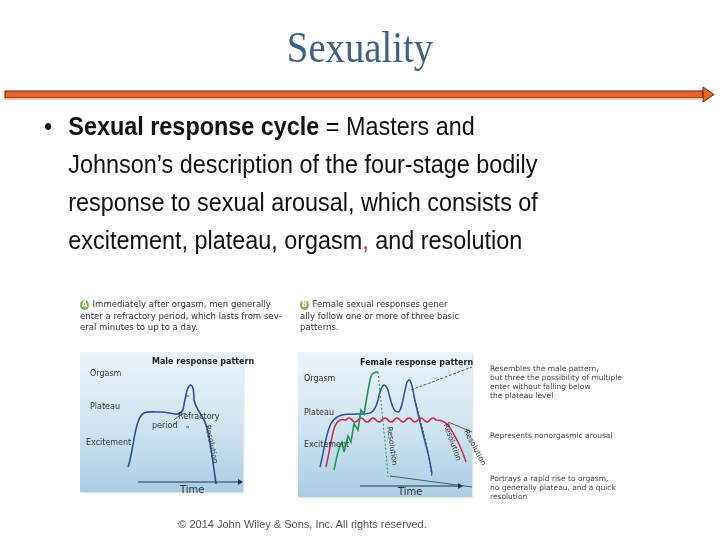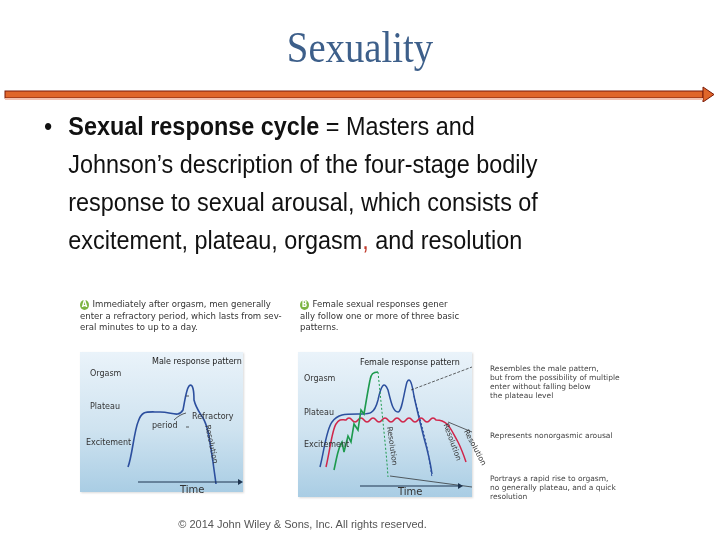--- a/index.html
+++ b/index.html
@@ -34,21 +34,21 @@
       background: #7cb342; color: #fff; font-size: 8px; line-height: 10px; text-align: center;
       font-weight: bold; margin-right: 4px; vertical-align: middle;
     }
     .panel {
       position: absolute;
       background: linear-gradient(to bottom, #eaf3fa 0%, #cfe3f0 55%, #a9cde4 100%);
       box-shadow: 1px 1px 2px rgba(0,0,0,0.15);
     }
     .panel svg { position: absolute; left: 0; top: 0; }
     .ylab { position: absolute; font-size: 8px; color: #333; font-family: "DejaVu Sans", sans-serif; }
-    .ptitle { position: absolute; font-size: 8px; font-weight: normal; color: #222; font-family: "DejaVu Sans", sans-serif; white-space: nowrap; text-align: center; }
+    .ptitle { position: absolute; font-size: 8px; font-weight: bold; color: #222; font-family: "DejaVu Sans", sans-serif; white-space: nowrap; text-align: center; }
     .xlab { position: absolute; font-size: 10px; color: #333; font-family: "DejaVu Sans", sans-serif; }
     .rot { position: absolute; font-size: 7.5px; color: #333; font-family: "DejaVu Sans", sans-serif; white-space: nowrap; transform-origin: left top; }
     .annot {
       position: absolute; font-size: 7.5px; line-height: 9px; color: #444;
       font-family: "DejaVu Sans", sans-serif; width: 135px;
     }
     .footer {
       position: absolute; left: 0; top: 518px; width: 605px; text-align: center;
       font-size: 11px; color: #555; font-family: "Liberation Sans", sans-serif;
     }
@@ -87,21 +87,21 @@
     <path d="M94,68 C98,64 102,62 106,61" fill="none" stroke="#333" stroke-width="0.8"></path>
     <line x1="106" y1="44" x2="109" y2="44" stroke="#333" stroke-width="0.8"></line>
     <line x1="106" y1="75" x2="109" y2="75" stroke="#333" stroke-width="0.8"></line>
     <line x1="58" y1="130" x2="158" y2="130" stroke="#1f3550" stroke-width="1"></line>
     <polygon points="158,127 163,130 158,133" fill="#1f3550"></polygon>
   </svg>
   <div class="ptitle" style="left:72px; top:5px;">Male response pattern</div>
   <div class="ylab" style="left:10px; top:17px;">Orgasm</div>
   <div class="ylab" style="left:10px; top:50px;">Plateau</div>
   <div class="ylab" style="left:6px; top:86px;">Excitement</div>
-  <div class="ylab" style="left:80px; top:60px;padding-left:32px;">Refractory</div>
+  <div class="ylab" style="left:66px; top:60px;padding-left:32px;">Refractory</div>
   <div class="ylab" style="left:72px; top:69px;">period</div>
   <div class="rot" style="left:132px; top:72px; transform:rotate(78deg);">Resolution</div>
   <div class="xlab" style="left:100px; top:132px;">Time</div>
 </div>
 
 <div class="caption" style="left:300px; top:298px;">
   <span class="badge">B</span><span>Female sexual responses gener</span><br>
   <span>ally follow one or more of three basic</span><br>
   <span>patterns.</span>
 </div>
@@ -131,21 +131,21 @@
   <div class="ylab" style="left:6px; top:56px;">Plateau</div>
   <div class="ylab" style="left:6px; top:88px;">Excitement</div>
   <div class="rot" style="left:96px; top:74px; transform:rotate(82deg);">Resolution</div>
   <div class="rot" style="left:152px; top:70px; transform:rotate(70deg);">Resolution</div>
   <div class="rot" style="left:172px; top:76px; transform:rotate(62deg);">Resolution</div>
   <div class="xlab" style="left:100px; top:134px;">Time</div>
 </div>
 
 <div class="annot" style="left:490px; top:364px;">
   <span>Resembles the male pattern,</span><br>
-  <span>but from the possibility of multiple</span><br>
+  <span>but three the possibility of multiple</span><br>
   <span>enter without falling below</span><br>
   <span>the plateau level</span>
 </div>
 <div class="annot" style="left:490px; top:431px;">
   <span>Represents nonorgasmic arousal</span>
 </div>
 <div class="annot" style="left:490px; top:474px;">
   <span>Portrays a rapid rise to orgasm,</span><br>
   <span>no generally plateau, and a quick</span><br>
   <span>resolution</span>

